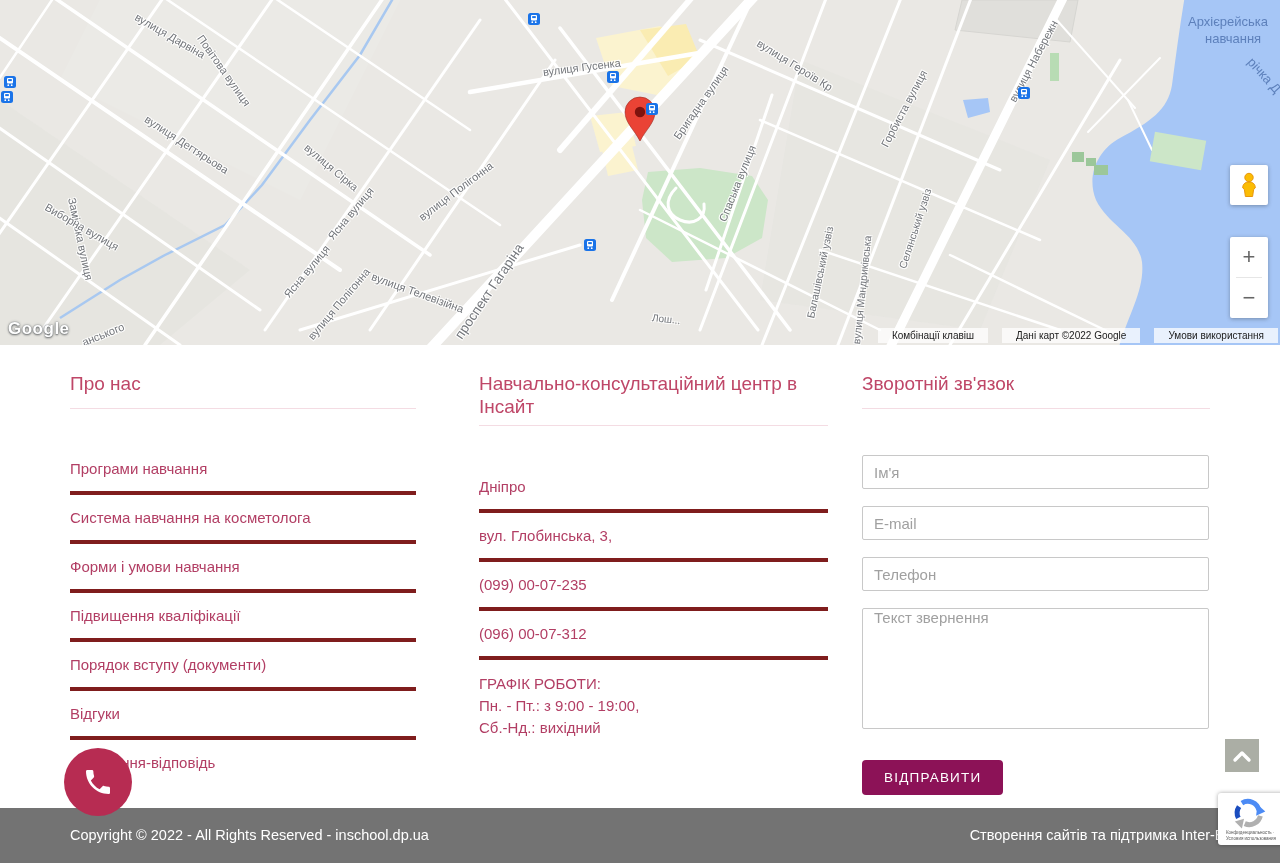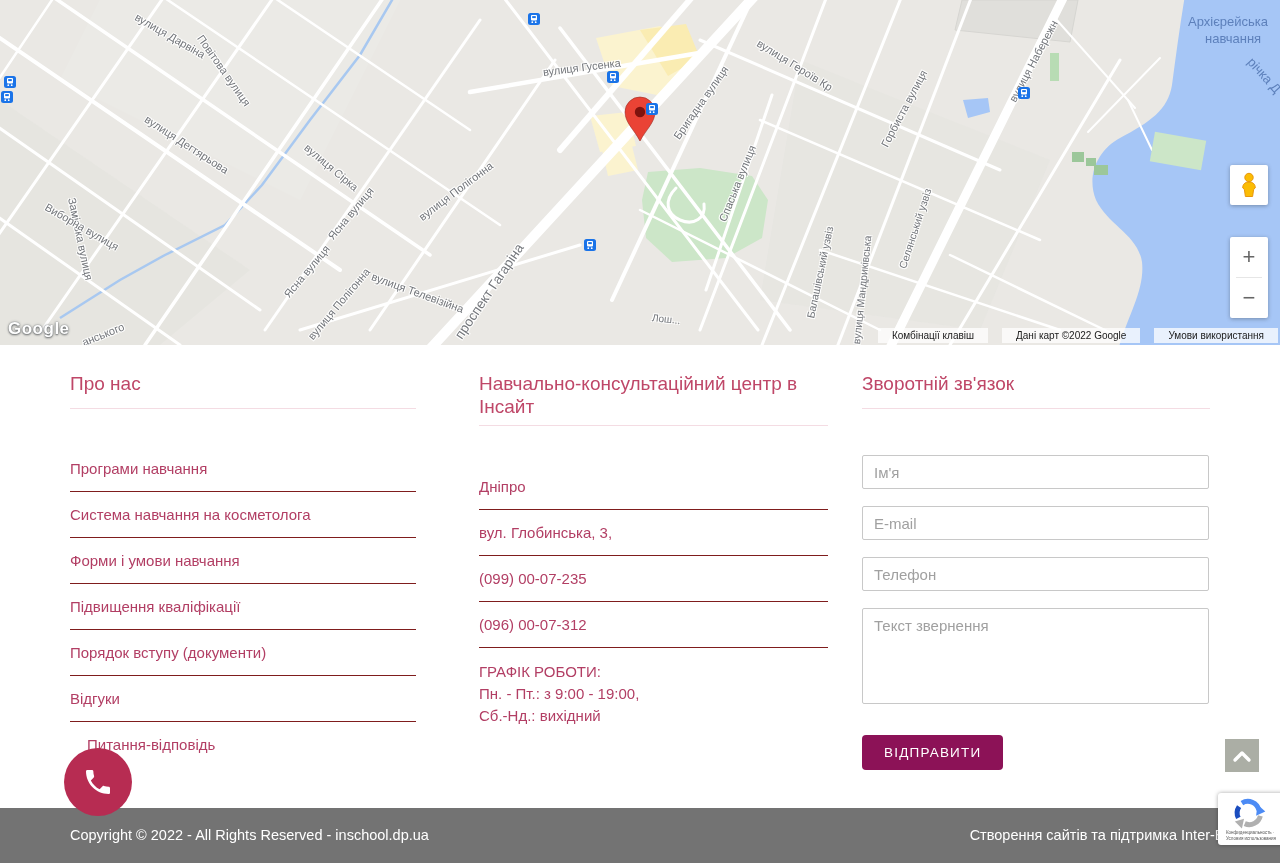--- a/index.html
+++ b/index.html
@@ -34,27 +34,27 @@
   .col{position:absolute;top:0;padding-top:27px;}
   .col-about{left:70px;width:346px;}
   .col-contact{left:479px;width:349px;}
   .col-form{left:862px;width:348px;}
   .col h3{margin:0;font-size:19px;font-weight:500;color:#bf4768;line-height:1.22;}
   .hdiv{height:1px;background:#f4dce3;}
   .col-about .hdiv,.col-form .hdiv{margin-top:13px;}
   .col-contact .hdiv{margin-top:7px;}
   ul.flist{list-style:none;margin:37px 0 0 0;padding:0;}
   .col-contact ul.flist{margin-top:38px;}
-  ul.flist li{padding:14px 0;border-bottom:1px solid #7f1d1d;font-size:15px;color:#b23e64;cursor:pointer;}
+  ul.flist li{padding:14px 0;border-bottom:4px solid #7f1d1d;font-size:15px;color:#b23e64;cursor:pointer;}
   ul.flist li.noline{border-bottom:none;cursor:default;margin-left:17px;}
   ul.flist li.sched{border-bottom:none;cursor:default;line-height:22px;padding-top:13px;}
   .col-form form{margin-top:46px;}
   .fin{display:block;box-sizing:border-box;width:347px;height:34px;border:1px solid #c8c8c8;border-radius:2px;
        padding:0 11px;font-size:15px;color:#333;margin-bottom:17px;background:#fff;font-family:"Liberation Sans",sans-serif;}
-  textarea.fin{height:96px;padding-top:8px;resize:none;}
+  textarea.fin{height:121px;resize:none;}
   .fin::placeholder{color:#a0a0a0;opacity:1;}
   .submit{margin-top:14px;height:35px;padding:0 22px;background:#8c1257;color:#fff;border:none;border-radius:4px;
           font-size:13.5px;letter-spacing:1.2px;cursor:pointer;font-family:"Liberation Sans",sans-serif;}
 
   .phone-fab{position:absolute;left:64px;top:748px;width:68px;height:68px;border-radius:50%;background:#b72c52;
              display:flex;align-items:center;justify-content:center;cursor:pointer;z-index:5;}
   .scrolltop{position:absolute;left:1225px;top:739px;width:34px;height:33px;background:rgba(156,160,149,.85);
              display:flex;align-items:center;justify-content:center;cursor:pointer;z-index:5;}
 
   

